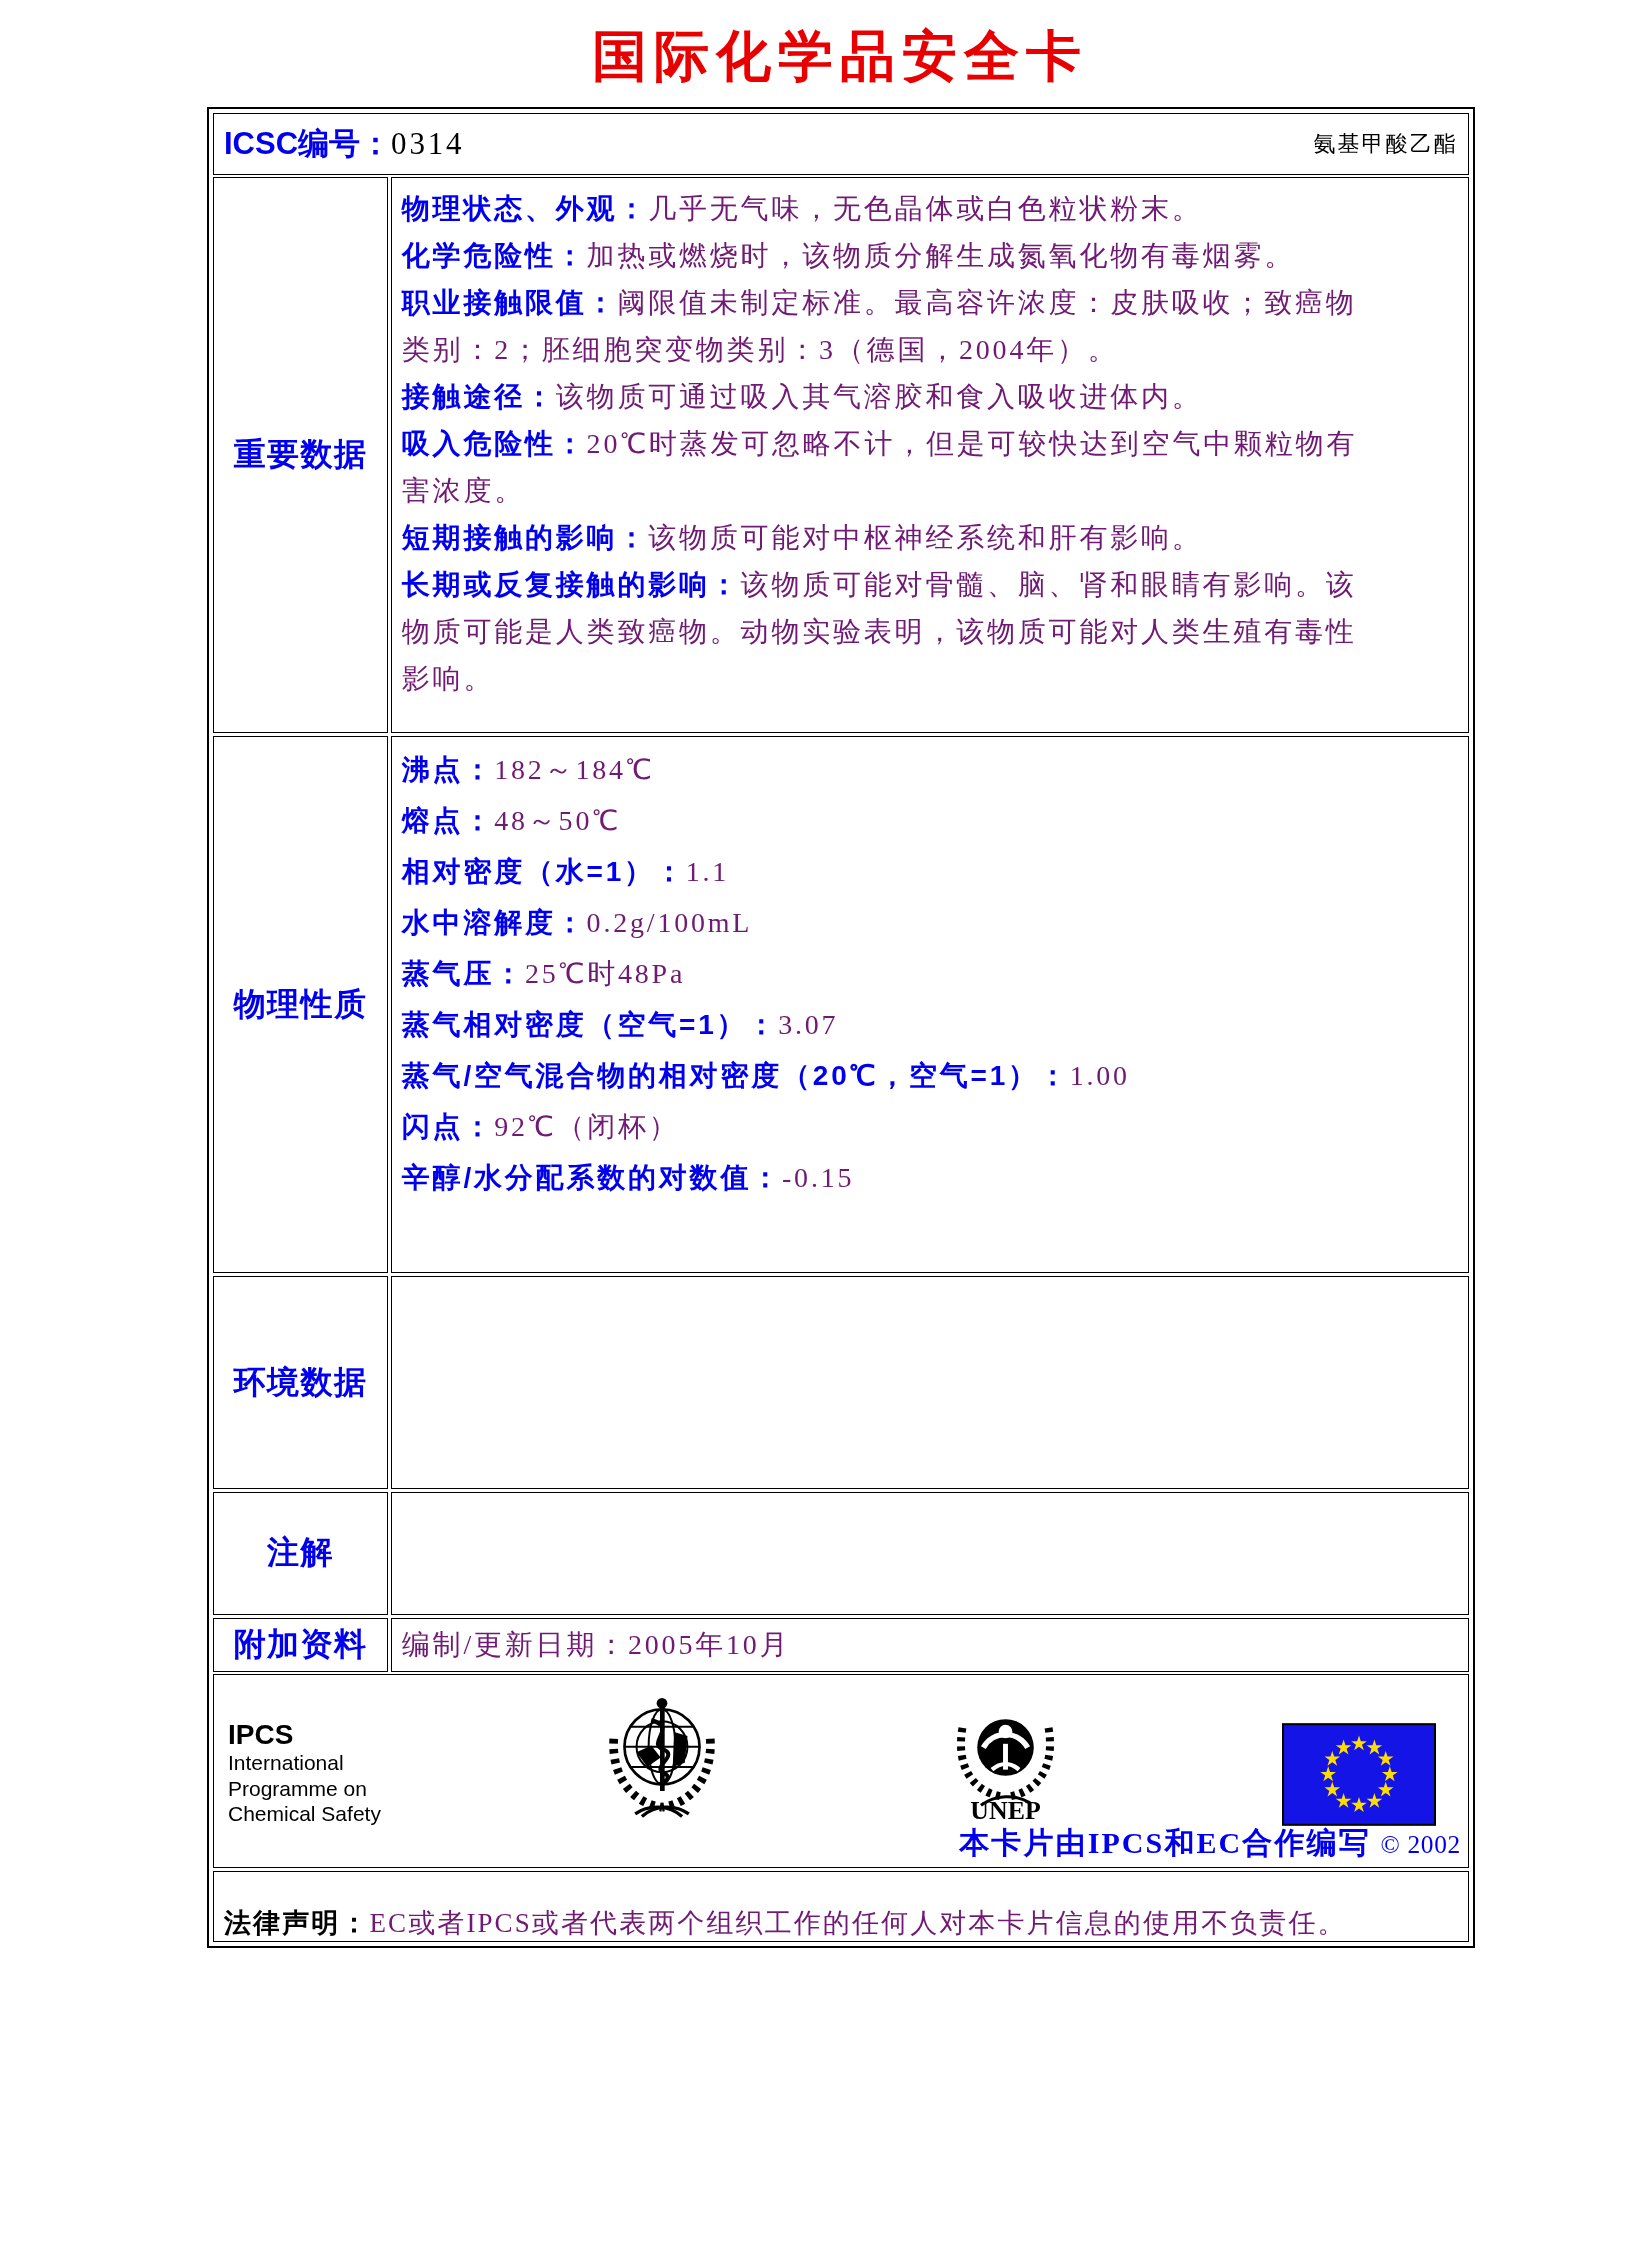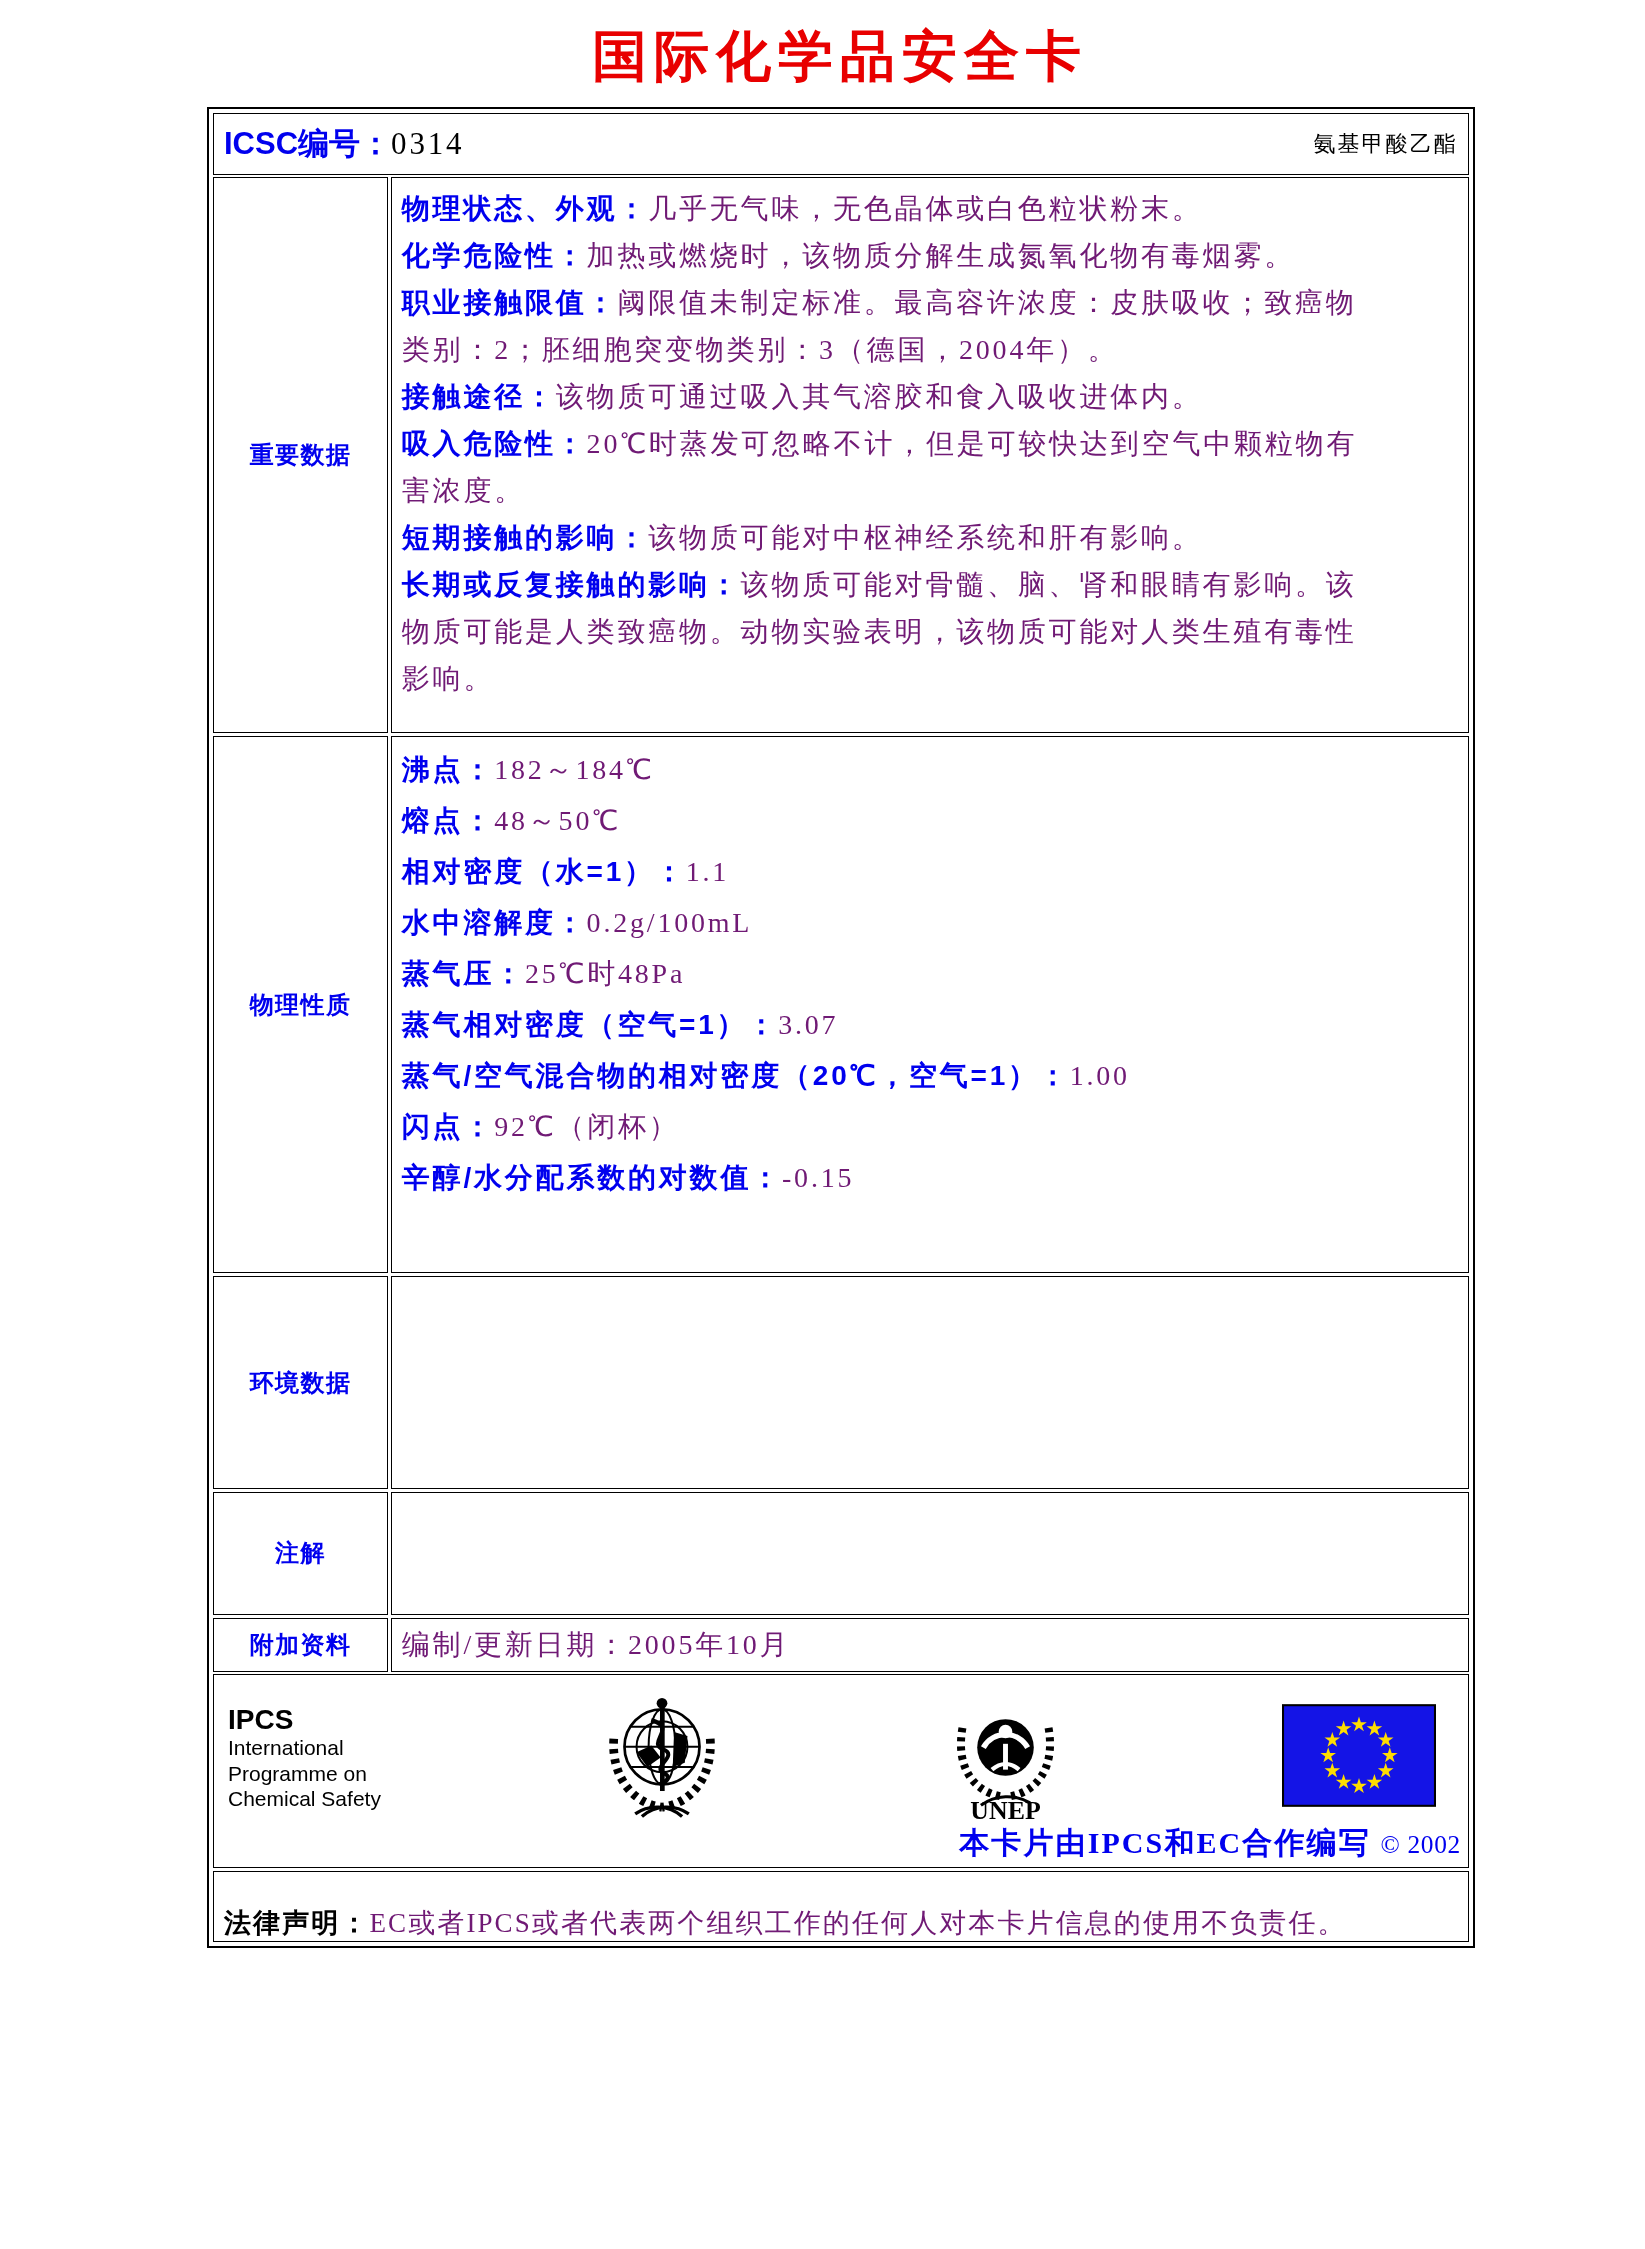--- a/index.html
+++ b/index.html
@@ -21,37 +21,37 @@
   .full{grid-column:1 / -1;}
 
   .hdr{min-height:62px;display:flex;align-items:center;justify-content:space-between;padding:0 10px;}
   .hdr .icsc-label{color:#0000ee;font-family:"Liberation Sans",sans-serif;font-weight:bold;font-size:31px;}
   .hdr .icsc-num{font-size:31px;letter-spacing:2.8px;}
   .hdr .chem-name{font-size:22px;letter-spacing:2.1px;}
 
   .rowlabel{
     display:flex;align-items:center;justify-content:center;
     color:#0000ee;font-family:"Liberation Sans",sans-serif;
-    font-weight:bold;font-size:24px;letter-spacing:1.4px;text-align:center;
+    font-weight:bold;font-size:32px;letter-spacing:1.4px;text-align:center;
   }
 
   .content{padding:7px 10px;font-size:28px;letter-spacing:2.8px;}
   .content .para{white-space:pre-wrap;line-height:47px;margin:0;}
   .content.phys .para{line-height:51px;}
   .inl-label{color:#0000ee;font-family:"Liberation Sans",sans-serif;font-weight:bold;}
   .val{color:#701a75;font-family:"Liberation Serif",serif;}
 
   .c-important{min-height:556px;}
   .c-physical{min-height:537px;}
   .c-env{min-height:213px;}
   .c-notes{min-height:123px;}
   .c-add{min-height:45px;display:flex;align-items:center;}
 
   .logos-cell{min-height:190px;display:flex;flex-direction:column;justify-content:space-between;padding:10px 7px 5.6px 7px;}
-  .logos-strip{display:flex;align-items:center;justify-content:space-between;padding:0 25.4px 0 7px;}
+  .logos-strip{display:flex;align-items:flex-end;justify-content:space-between;padding:0 25.4px 0 7px;}
   .ipcs-block{font-family:"Liberation Sans",sans-serif;color:#000;padding-top:4.2px;}
   .ipcs-acronym{font-size:28px;font-weight:bold;line-height:31px;}
   .ipcs-line{font-size:21px;line-height:25.4px;}
   .copyright{width:100%;text-align:right;color:#0000ee;font-size:30px;font-weight:bold;letter-spacing:2.1px;line-height:34px;}
   .copyright .year{font-size:25.4px;font-weight:normal;letter-spacing:0.7px;}
 
   .legal-cell{min-height:71px;display:flex;align-items:flex-end;padding:0 10px;font-size:27px;letter-spacing:2.1px;}
   .legal-label{font-family:"Liberation Sans",sans-serif;font-weight:bold;color:#000;}
 
   .logo-box{display:flex;flex-direction:column;align-items:center;}

